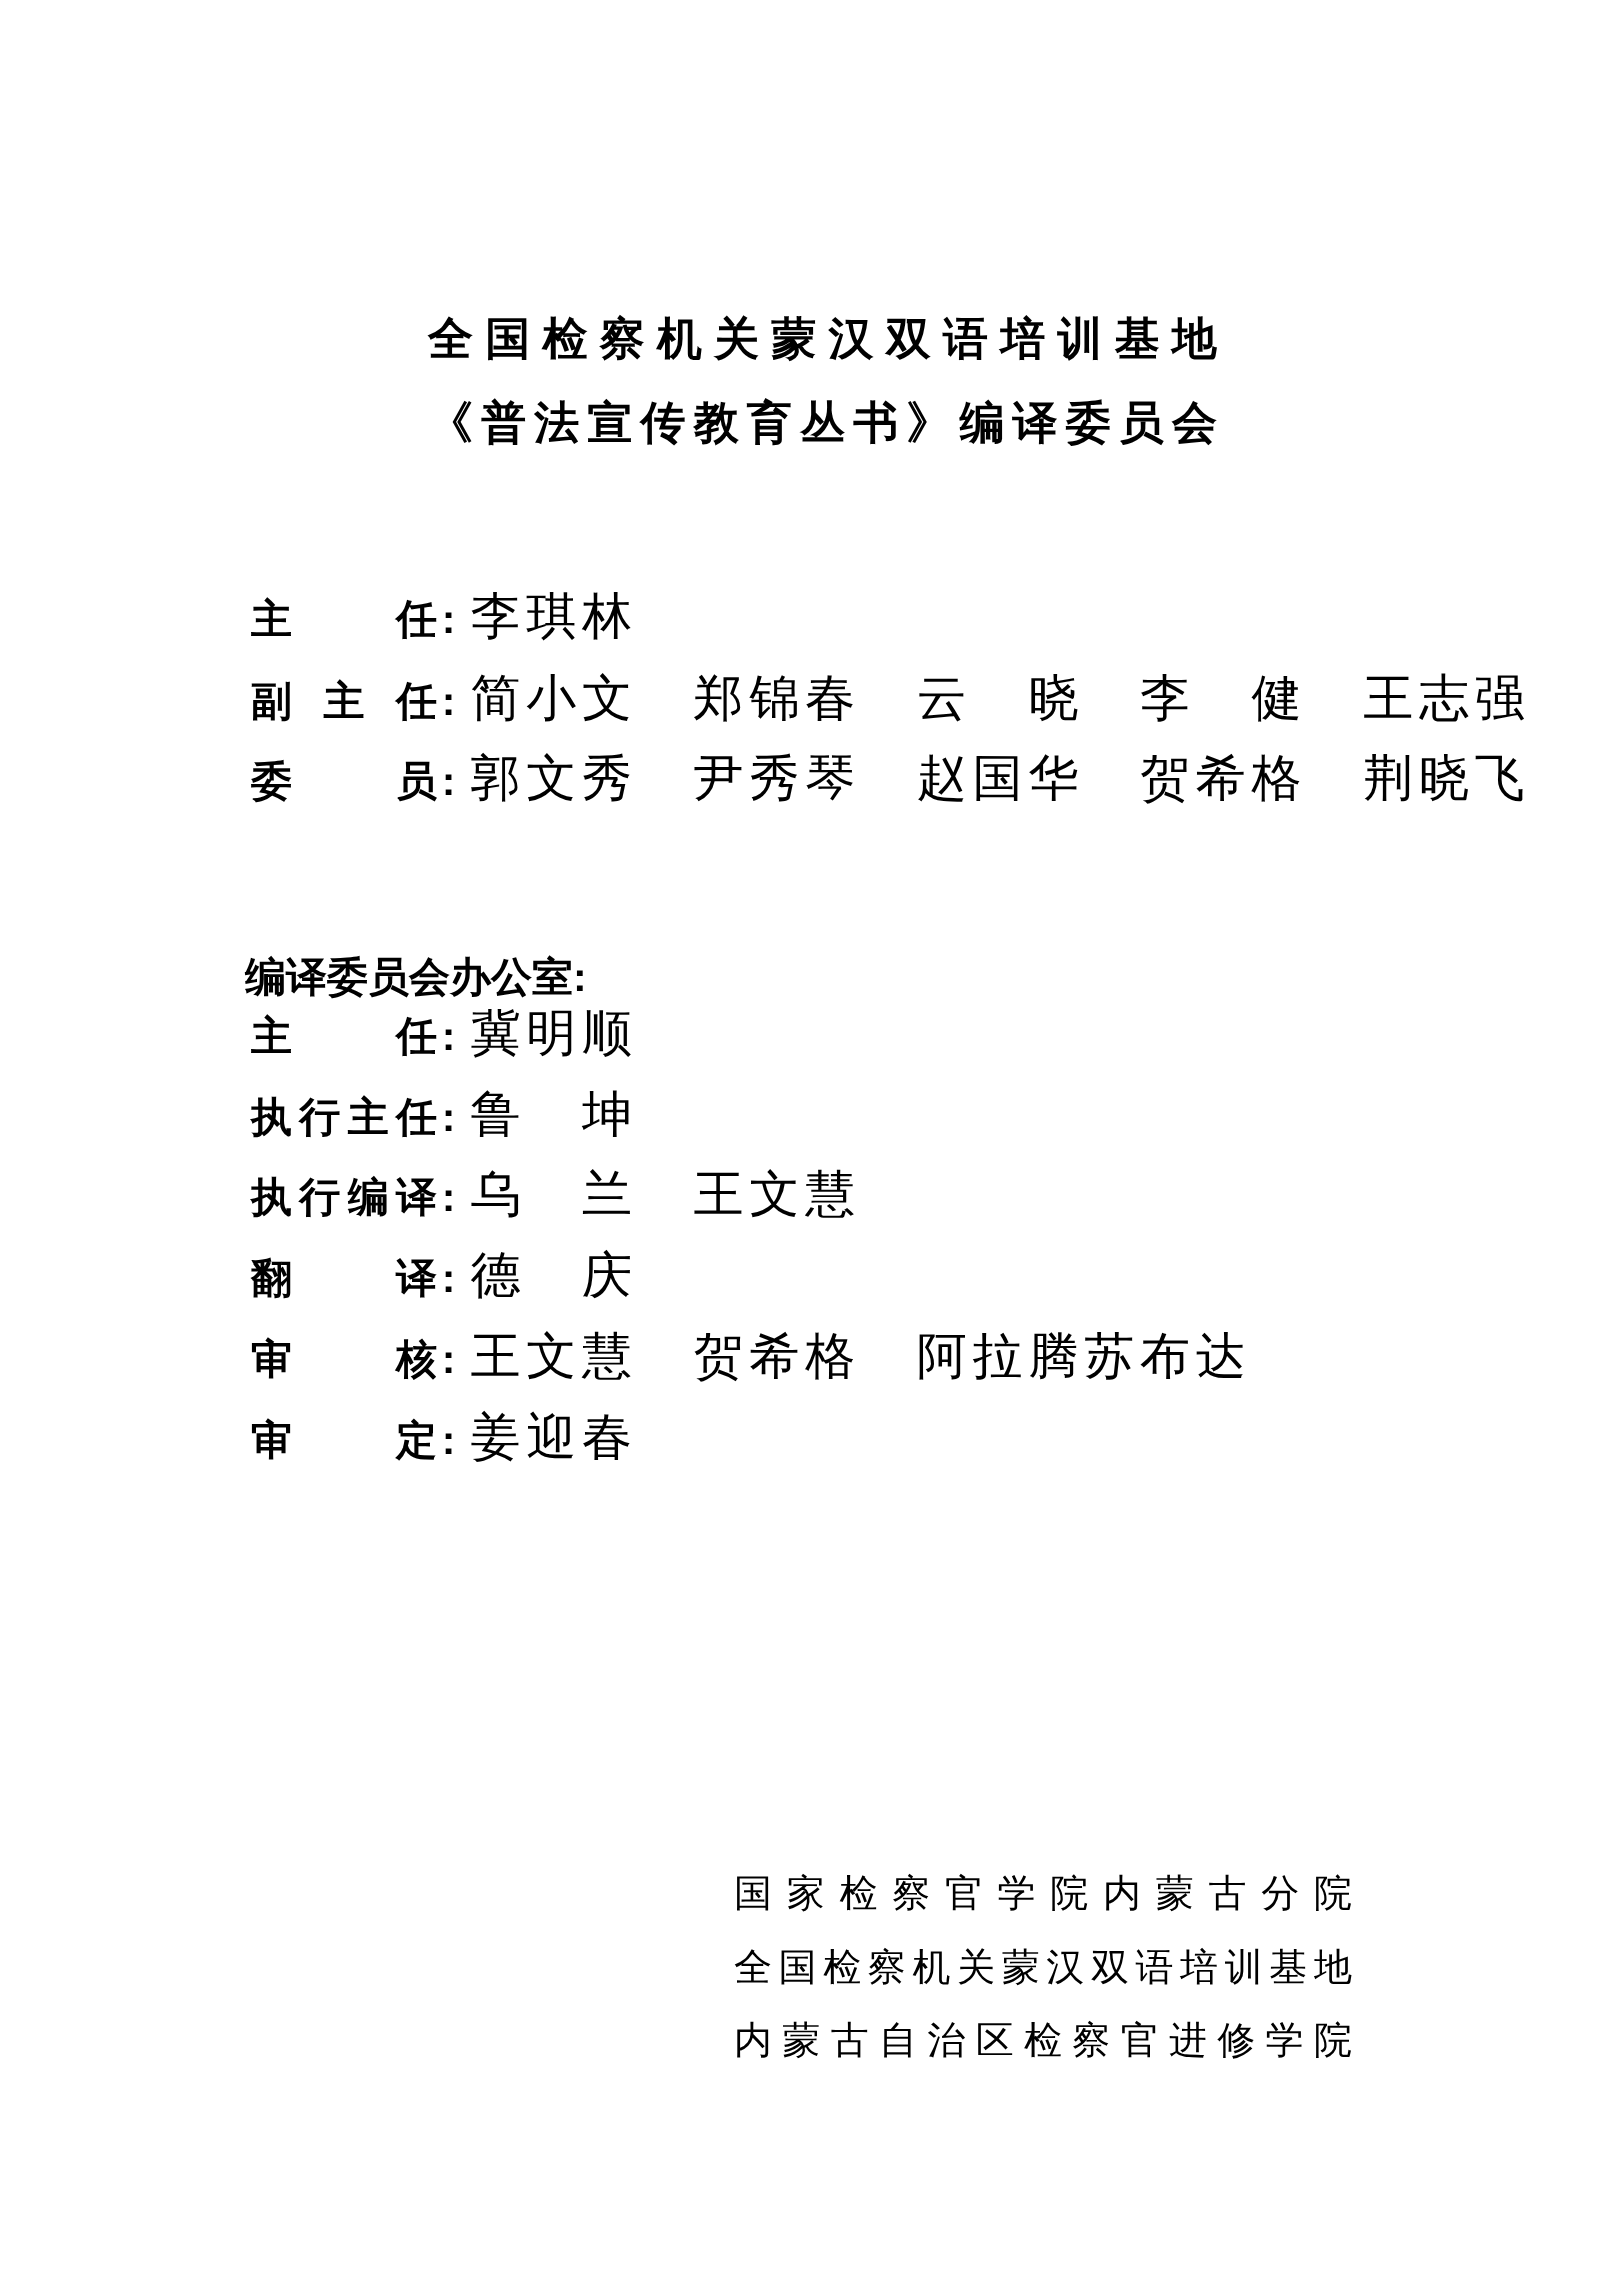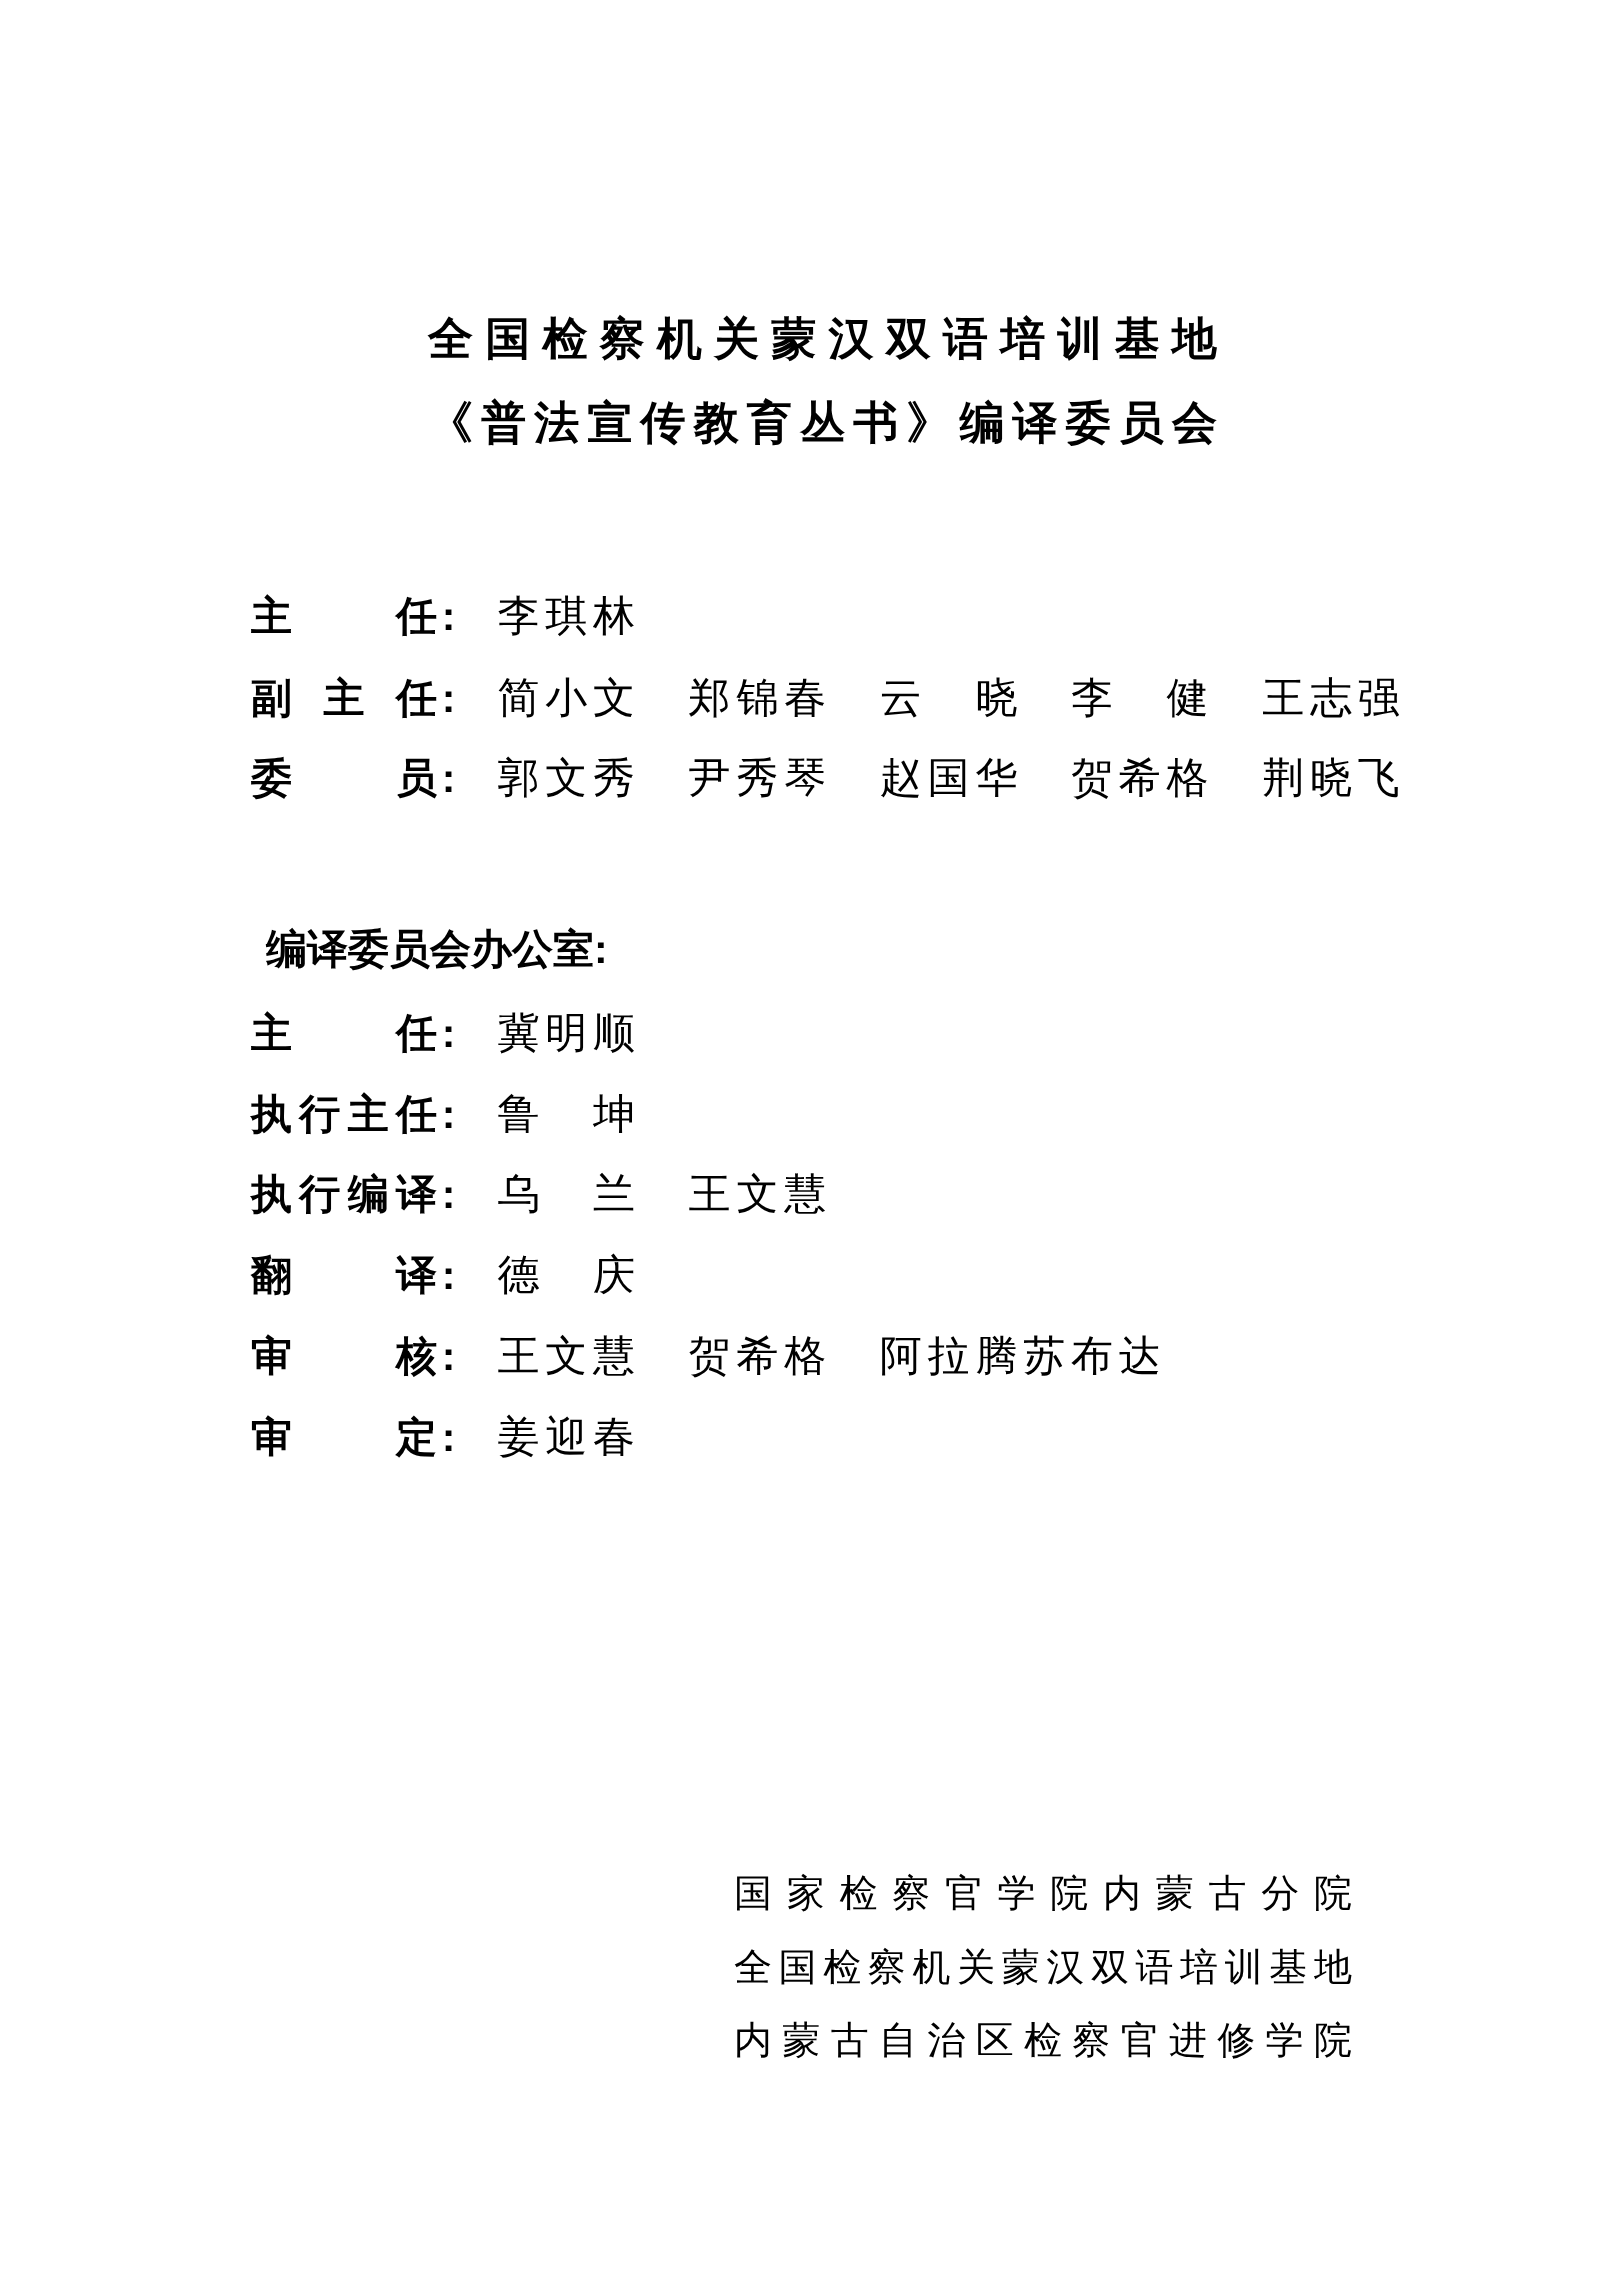--- a/index.html
+++ b/index.html
@@ -55,33 +55,33 @@
     display: inline-block;
     width: 17.5px;
     text-align: center;
     margin-left: 2.9px;
     margin-right: 13px;
     font-family: "Liberation Sans", sans-serif;
     font-weight: bold;
     font-size: 41px;
   }
   .role-names {
-    font-family: Liberation Mono, monospace;
-    font-size: 42px;
+    font-family: Liberation Sans, sans-serif;
+    font-size: 50px;
     letter-spacing: 5.8px;
-    margin-left: 27px;
   }
   .office-heading {
     position: absolute;
-    left: 266px;
+    left: 245px;
     font-family: "Liberation Sans", sans-serif;
     font-weight: bold;
     font-size: 41px;
     line-height: 45px;
     white-space: nowrap;
+    margin-top: 28px;
   }
   .publisher-line {
     position: absolute;
     left: 734px;
     width: 618px;
     font-family: "Liberation Serif", serif;
     font-size: 38px;
     line-height: 41px;
     white-space: nowrap;
   }

